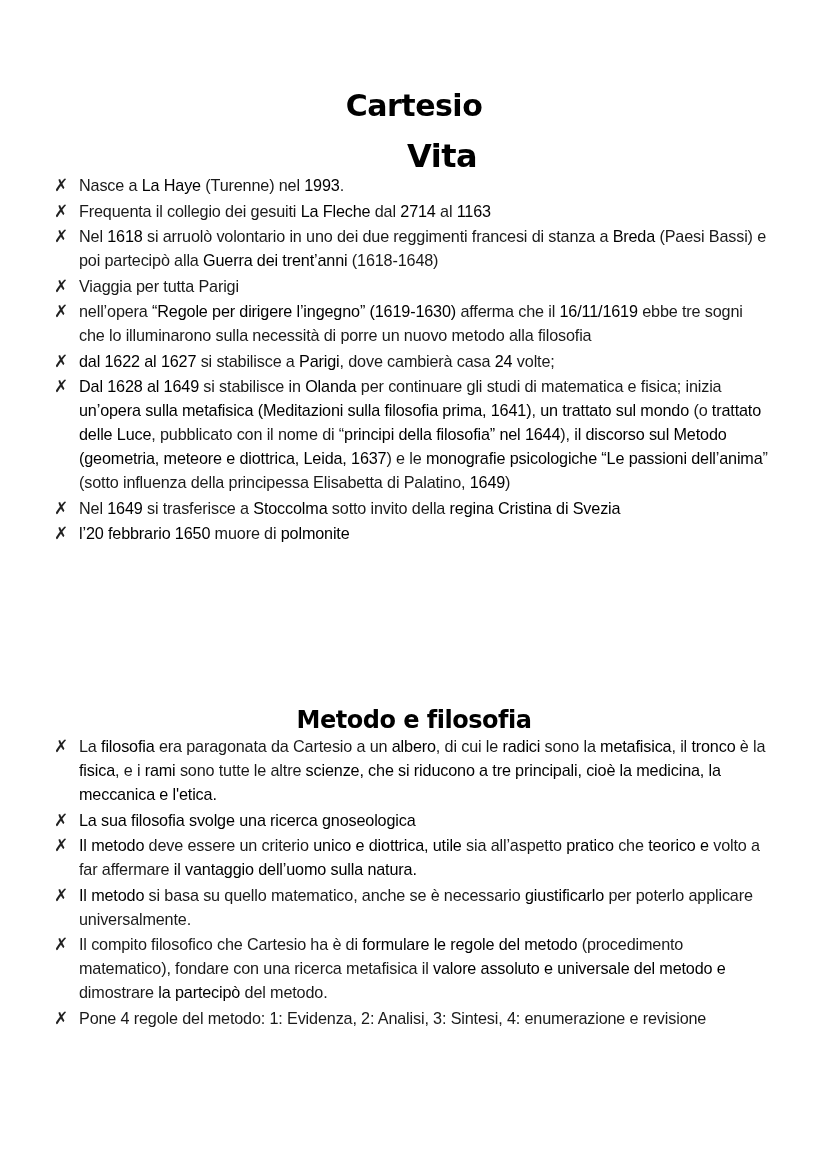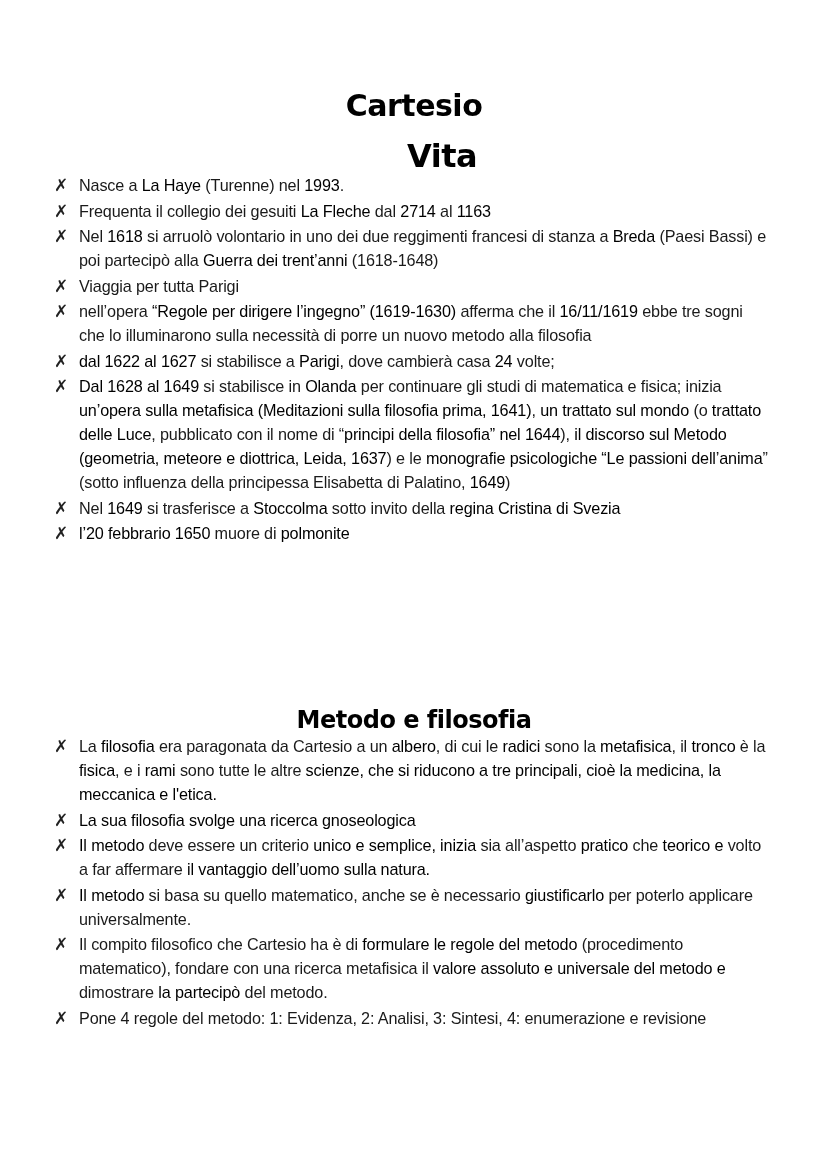--- a/index.html
+++ b/index.html
@@ -46,18 +46,18 @@
       <li><span class="bullet">✗</span><span>nell’opera </span><b>“Regole per dirigere l’ingegno” (1619-1630)</b><span> afferma che il </span><b>16/11/1619</b><span> ebbe tre sogni che lo illuminarono sulla necessità di porre un nuovo metodo alla filosofia</span></li>
       <li><span class="bullet">✗</span><b>dal 1622 al 1627</b><span> si stabilisce a </span><b>Parigi</b><span>, dove cambierà casa </span><b>24</b><span> volte;</span></li>
       <li><span class="bullet">✗</span><b>Dal 1628 al 1649</b><span> si stabilisce in </span><b>Olanda</b><span> per continuare gli studi di matematica e fisica; inizia </span><b>un’opera sulla metafisica (Meditazioni sulla filosofia prima, 1641)</b><span>, </span><b>un trattato sul mondo</b><span> (o </span><b>trattato delle Luce</b><span>, pubblicato con il nome di “</span><b>principi della filosofia” nel 1644</b><span>), </span><b>il discorso sul Metodo (geometria, meteore e diottrica, Leida, 1637</b><span>) e le </span><b>monografie psicologiche “Le passioni dell’anima</b><span>” (sotto influenza della principessa Elisabetta di Palatino, </span><b>1649</b><span>)</span></li>
       <li><span class="bullet">✗</span><span>Nel </span><b>1649</b><span> si trasferisce a </span><b>Stoccolma</b><span> sotto invito della </span><b>regina Cristina di Svezia</b></li>
       <li><span class="bullet">✗</span><b>l’20 febbrario 1650</b><span> muore di </span><b>polmonite</b></li>
     </ul>
   <div class="title t-metodo">Metodo e filosofia</div>
   <ul class="list" id="list-metodo">
       <li><span class="bullet">✗</span><span>La </span><b>filosofia</b><span> era paragonata da Cartesio a un </span><b>albero</b><span>, di cui le </span><b>radici</b><span> sono la </span><b>metafisica</b><span>, il </span><b>tronco</b><span> è la </span><b>fisica</b><span>, e i </span><b>rami</b><span> sono tutte le altre </span><b>scienze, che si riducono a tre principali, cioè la medicina, la meccanica e l'etica.</b></li>
       <li><span class="bullet">✗</span><b>La sua filosofia svolge una ricerca gnoseologica</b></li>
-      <li><span class="bullet">✗</span><b>Il metodo</b><span> deve essere un criterio </span><b>unico e semplice, inizia</b><span> sia all’aspetto </span><b>pratico</b><span> che </span><b>teorico e</b><span> volto a far affermare </span><b>il vantaggio dell’uomo sulla natura.</b></li>
+      <li><span class="bullet">✗</span><b>Il metodo</b><span> deve essere un criterio </span><b>unico e diottrica, utile</b><span> sia all’aspetto </span><b>pratico</b><span> che </span><b>teorico e</b><span> volto a far affermare </span><b>il vantaggio dell’uomo sulla natura.</b></li>
       <li><span class="bullet">✗</span><b>Il metodo</b><span> si basa su quello matematico, anche se è necessario </span><b>giustificarlo</b><span> per poterlo applicare universalmente.</span></li>
       <li><span class="bullet">✗</span><span>Il compito filosofico che Cartesio ha è di </span><b>formulare le regole del metodo</b><span> (procedimento matematico), fondare con una ricerca metafisica il </span><b>valore assoluto e universale del metodo e</b><span> dimostrare </span><b>la partecipò</b><span> del metodo.</span></li>
       <li><span class="bullet">✗</span><span>Pone 4 regole del metodo: 1: Evidenza, 2: Analisi, 3: Sintesi, 4: enumerazione e revisione</span></li>
     </ul>
 </div>
 
 </body></html>

